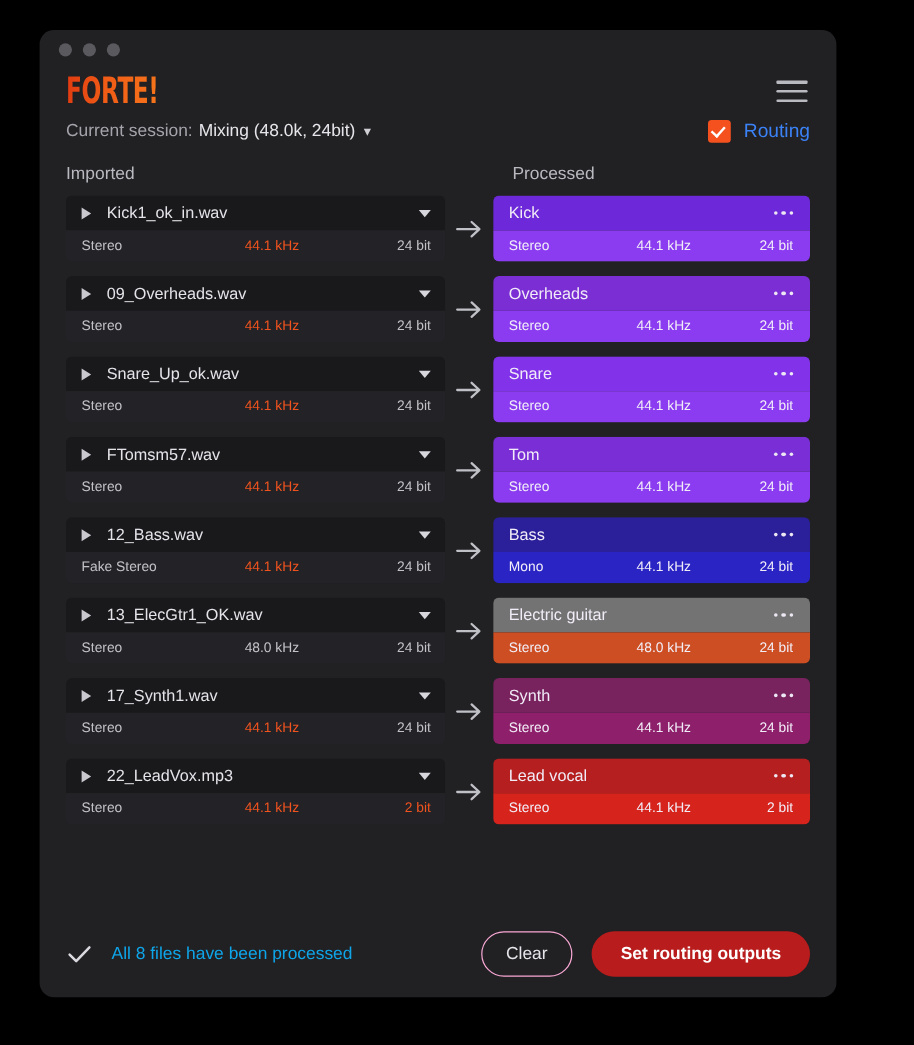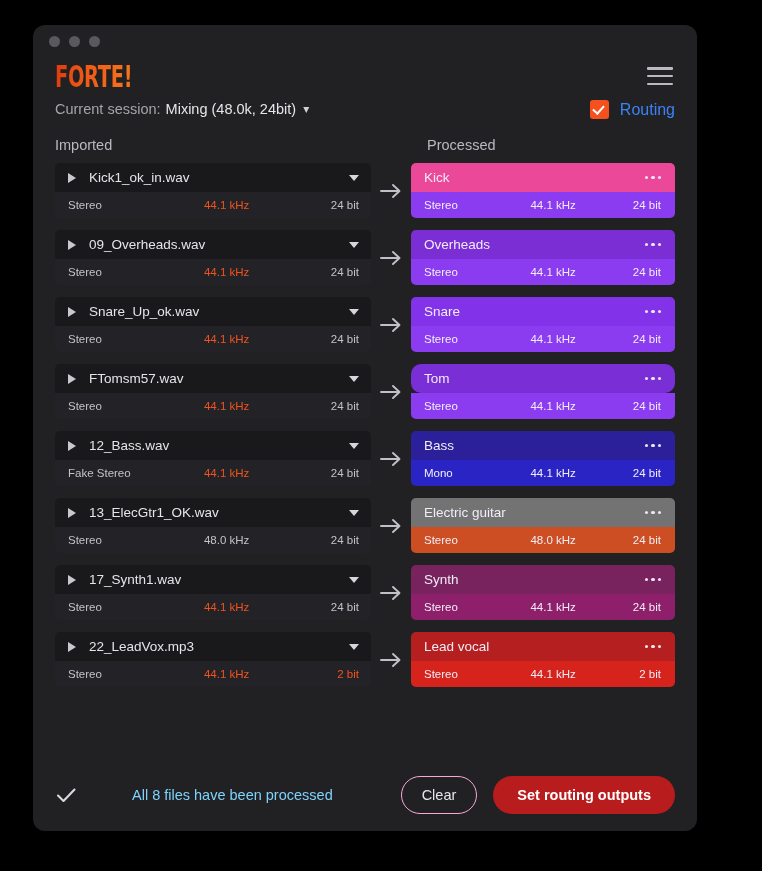--- a/index.html
+++ b/index.html
@@ -279,22 +279,21 @@
   }
   #status {
     display: flex;
     align-items: center;
     gap: 16px;
     flex: 1;
   }
   #check-icon { display: block; }
   #status-text {
     font-size: 14.5px;
-    color: #7dd3fc;
-    margin-left: 39px;
+    color: #0ea5e9;
   }
   #btn-clear {
     height: 38px;
     min-width: 76px;
     padding: 0 20px;
     border-radius: 19px;
     border: 1px solid #f9a8d4;
     background: transparent;
     color: #e5e5ea;
     font-size: 14.5px;
@@ -366,21 +365,21 @@
             <span class="f-rate warn">44.1 kHz</span>
             <span class="f-bit">24 bit</span>
           </div>
         </div>
         <div class="arrow-wrap">
           <svg width="22" height="16" viewBox="0 0 22 16">
             <path d="M1 8 H19 M13 2 L19.5 8 L13 14" fill="none" stroke="#c0c0c7" stroke-width="1.9" stroke-linecap="round" stroke-linejoin="round"></path>
           </svg>
         </div>
         <div class="proc-card">
-          <div class="proc-head" style="background: #ec4899;">
+          <div class="proc-head" style="background: #6d28d9;">
             <span class="proc-name">Kick</span>
             <span class="dots">
               <i></i>
               <i></i>
               <i></i>
             </span>
           </div>
           <div class="proc-body" style="background: rgb(139, 60, 240);">
             <span class="f-chan">Stereo</span>
             <span class="f-rate">44.1 kHz</span>
@@ -468,21 +467,21 @@
             <span class="f-rate warn">44.1 kHz</span>
             <span class="f-bit">24 bit</span>
           </div>
         </div>
         <div class="arrow-wrap">
           <svg width="22" height="16" viewBox="0 0 22 16">
             <path d="M1 8 H19 M13 2 L19.5 8 L13 14" fill="none" stroke="#c0c0c7" stroke-width="1.9" stroke-linecap="round" stroke-linejoin="round"></path>
           </svg>
         </div>
         <div class="proc-card">
-          <div class="proc-head" style="background: rgb(122, 47, 214); border-radius: 10px;">
+          <div class="proc-head" style="background: rgb(122, 47, 214);">
             <span class="proc-name">Tom</span>
             <span class="dots">
               <i></i>
               <i></i>
               <i></i>
             </span>
           </div>
           <div class="proc-body" style="background: rgb(139, 60, 240);">
             <span class="f-chan">Stereo</span>
             <span class="f-rate">44.1 kHz</span>

